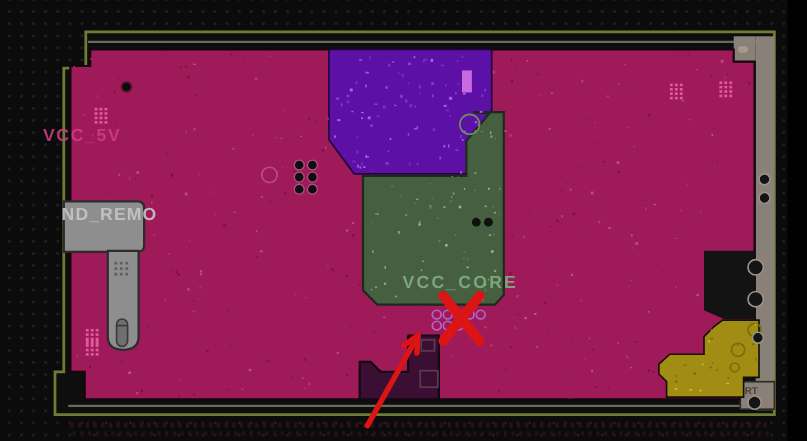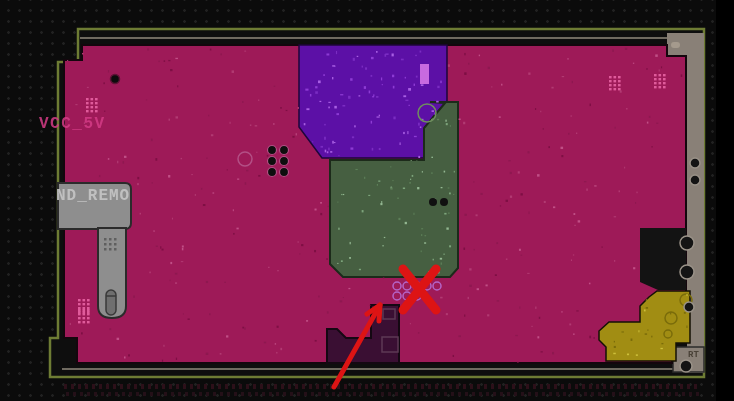--- a/index.html
+++ b/index.html
@@ -1,28 +1,28 @@
 <!DOCTYPE html>
 <html style="--c-bg: #0b0b0b; --c-boardDark: #0e0e0e; --c-plane: #9e1a58; --c-purple: #5c10a6; --c-green: #465f41; --c-yellow: #a18d13; --c-grayRegion: #8e8e8e; --c-taupe: #898077; --c-olive: #6e7c34; --c-grayLine: #6f6a60; --c-red: #dd1414; --c-labelPink: #d43c86; --c-labelGreen: #7dab7d; --c-labelGray: #c6c6c6; --c-darkPoly: #3a0f33; --c-voidDark: #131313;"><head>
 <meta charset="utf-8">
 <style>
   html,body{margin:0;padding:0;background:#000;}
   .stage{
     position:relative;width:716px;height:401px;overflow:hidden;
     background-color:var(--c-bg,#0b0b0b);
     background-image:radial-gradient(circle,#212121 1px,transparent 1.6px);
     background-size:11px 11px;background-position:3px 5px;
-    font-family:Liberation Mono, monospace;
+    font-family:Liberation Sans, sans-serif;
   }
   .stage svg{position:absolute;left:0;top:0;}
   .net-label{position:absolute;white-space:nowrap;pointer-events:none;font-weight:bold;}
   .lbl-vcc5v{left:39px;top:115px;font-size:16px;letter-spacing:1.5px;color:var(--c-labelPink);opacity:.85;}
   .lbl-gnd{left:56px;top:187px;font-size:16px;letter-spacing:1px;color:var(--c-labelGray);opacity:.9;}
   .lbl-core{left:366px;top:249px;font-size:16px;letter-spacing:2px;color:var(--c-labelGreen);opacity:.95;}
-  .lbl-rt{left:677px;top:350px;font-size:9px;letter-spacing:0px;color:#4a4238;font-weight:bold;padding-left:11px;}
+  .lbl-rt{left:677px;top:350px;font-size:9px;letter-spacing:0px;color:#4a4238;font-weight:bold;}
 </style>
 </head>
 <body>
 
 <div class="stage">
   <svg width="734" height="401" viewBox="0 0 734 401">
     <defs>
       <clipPath id="clipPlane">
         <polygon points="82,45 667,45 667,56 686,56 686,342 672,342 672,363 77,363 77,338 64,338 64,60 82,60"></polygon>
       </clipPath>
@@ -812,14 +812,15 @@
       <path d="M 334 387 L 380 305" style="stroke:var(--c-red);stroke-width:5;stroke-linecap:round;fill:none"></path>
       <path d="M 380 305 L 379 321 M 380 305 L 367 314" style="stroke:var(--c-red);stroke-width:5;stroke-linecap:round;fill:none"></path>
     </g>
     <g>
       <path d="M 403 269 L 436 310 M 436 269 L 403 310" style="stroke:var(--c-red);stroke-width:9;stroke-linecap:round;fill:none"></path>
     </g>
   </svg>
 
   <div class="net-label lbl-vcc5v">VCC_5V</div>
   <div class="net-label lbl-gnd">ND_REMO</div>
+  <div class="net-label lbl-core">VCC_CORE</div>
   <div class="net-label lbl-rt">RT</div>
 </div>
 
 </body></html>

